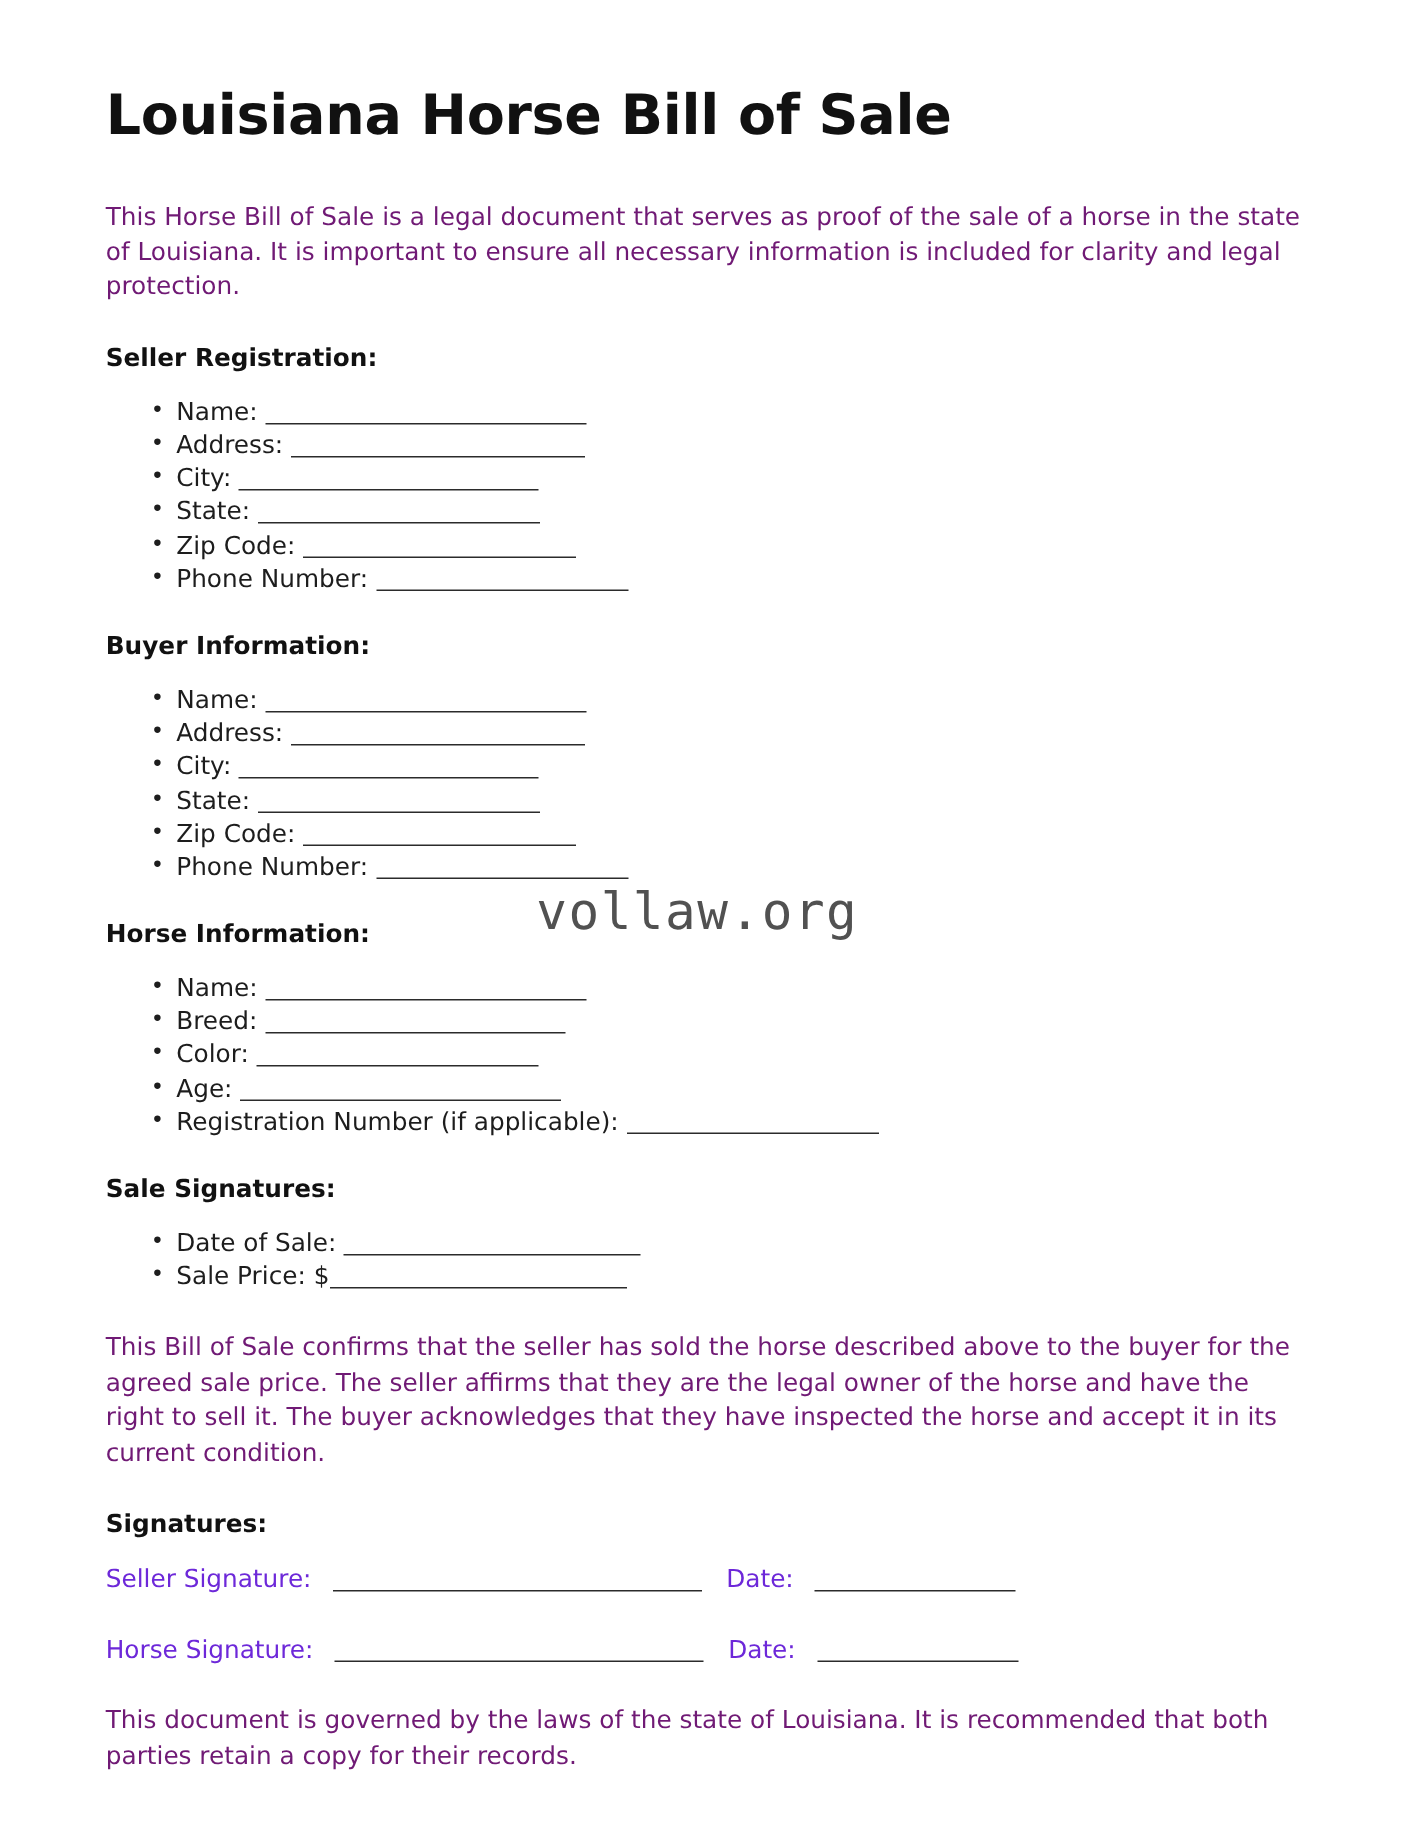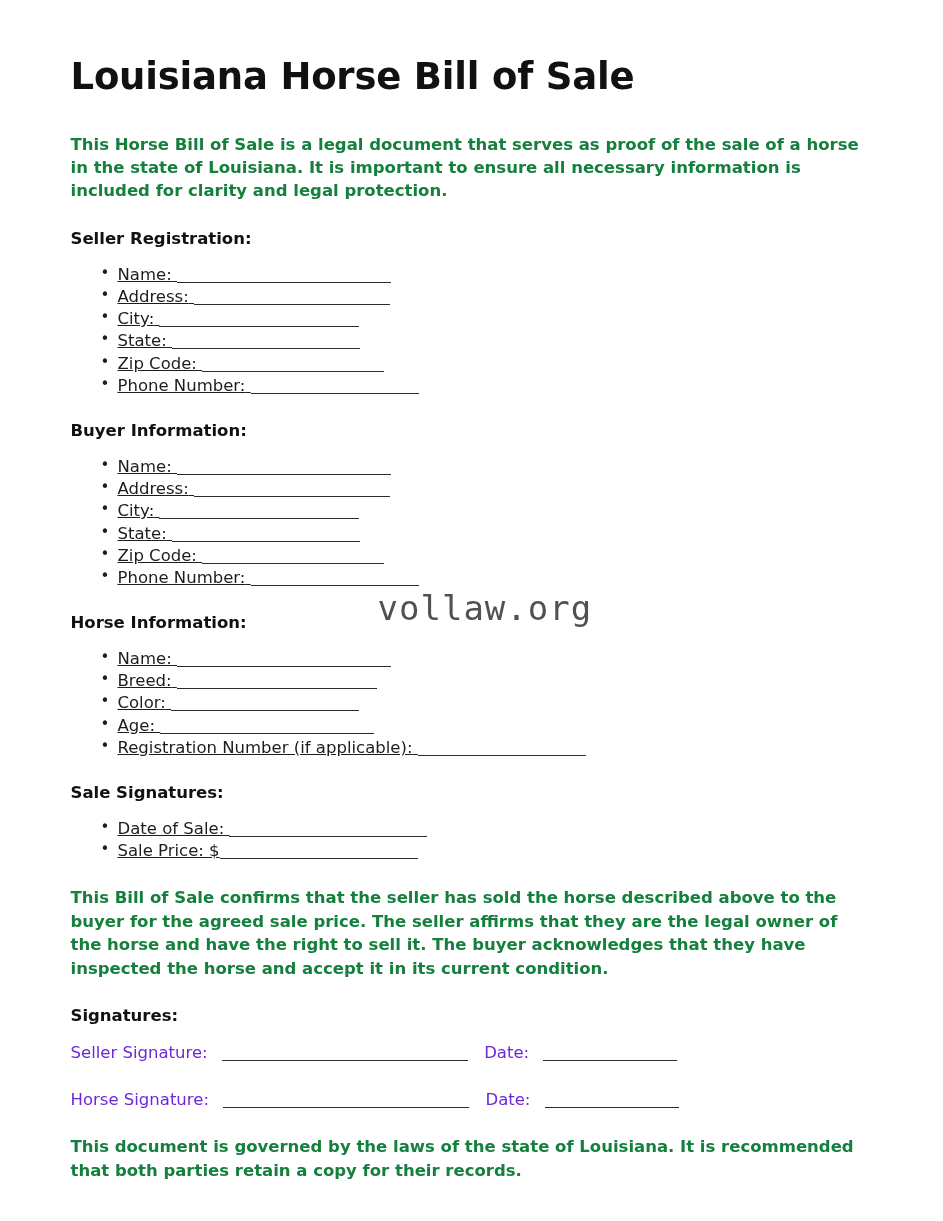--- a/index.html
+++ b/index.html
@@ -31,36 +31,34 @@
     line-height: 1.15;
     margin: 0 0 34px 0;
     color: #111111;
   }
 
   .para {
     font-size: 16.5px;
     line-height: 1.42;
     margin: 0 0 26px 0;
     max-width: 840px;
-    color: #15803d;
-    font-weight: bold;
+    color: #701a75;
   }
 
   .section-heading {
     font-size: 16.5px;
     font-weight: bold;
     margin: 0 0 16px 0;
     color: #111111;
   }
 
   ul.fields {
     list-style: none;
     margin: 0 0 24px 0;
     padding: 0 0 0 30px;
-    text-decoration: underline;
   }
   ul.fields li {
     position: relative;
     font-size: 16.5px;
     line-height: 1.345;
     padding-left: 17px;
     color: #1d1d1d;
     white-space: nowrap;
   }
   ul.fields li::before {
@@ -96,21 +94,21 @@
     color: #6d28d9;
     white-space: nowrap;
   }
   .sig-row .gap { display: inline-block; width: 9px; }
   .sig-row .gap-wide { display: inline-block; width: 11px; }
 
   .closing { margin-top: 8px; margin-bottom: 0; }
 
   .watermark {
     position: absolute;
-    left: 360px;
+    left: 340px;
     top: 588px;
     font-family: "DejaVu Sans Mono", "Liberation Mono", monospace;
     font-size: 34px;
     letter-spacing: 1px;
     color: #3a3a3a;
     opacity: 0.88;
     user-select: none;
     pointer-events: none;
     white-space: nowrap;
   }

